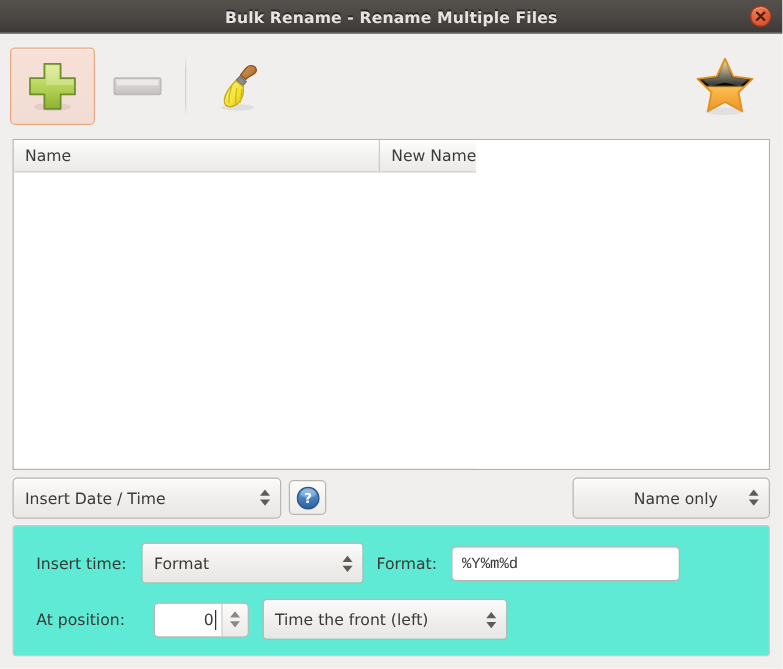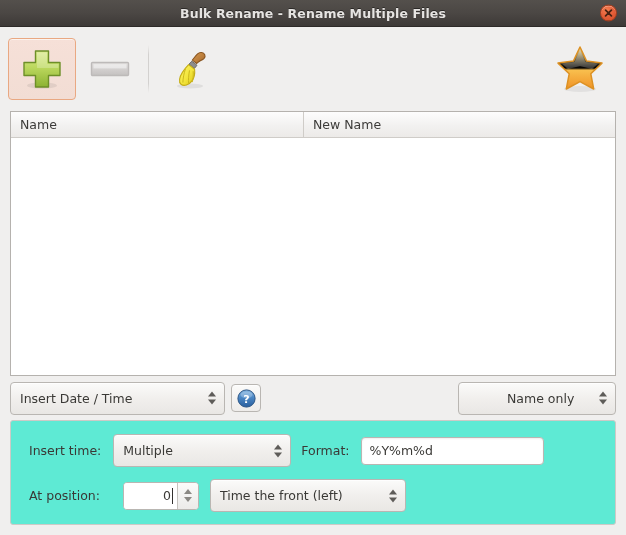--- a/index.html
+++ b/index.html
@@ -109,21 +109,21 @@
   }
 
   
   #list-wrap {
     margin: 0 10px;
     flex: 0 0 265px;
     height: 265px;
     background: #ffffff;
     border: 1px solid #b5b2ae;
     display: flex;
-    flex-direction: column;
+    flex-direction: row;
     overflow: hidden;
   }
   #list-header {
     display: flex;
     height: 26px;
     flex: 0 0 26px;
     background: linear-gradient(to bottom, #fdfdfd 0%, #f2f1f0 55%, #eceae8 100%);
     border-bottom: 1px solid #cfccc8;
   }
   .col-head {
@@ -247,21 +247,21 @@
     border: 1px solid #b9b6b2;
     border-radius: 4px;
     display: flex;
     align-items: center;
     padding: 0 8px;
     font-size: 12.5px;
     color: #3a3936;
     cursor: text;
     box-shadow: inset 0 1px 2px rgba(0,0,0,0.07);
   }
-  #input-format { width: 183px; margin-left: 11px; }
+  #input-format { width: 183px; margin-left: 11px; font-family: Liberation Mono, monospace; }
 
   
   #spin-position {
     display: flex;
     margin-left: 23px;
     height: 28px;
     border: 1px solid #b9b6b2;
     border-radius: 4px;
     overflow: hidden;
     background: #ffffff;
@@ -453,21 +453,21 @@
       </span>
     </div>
   </div>
 
   <div id="bottom-frame">
 
     <div class="frow">
       <span class="flabel">Insert time:</span>
 
       <div class="combo" id="combo-insert-time">
-        <span>Multiple</span>
+        <span>Format</span>
         <span class="spin">
           <span class="tri-up"></span>
             <span class="tri-down"></span>
         </span>
       </div>
 
       <span class="flabel" id="label-format">Format:</span>
 
       <div class="textinput" id="input-format">
         <span>%Y%m%d</span>

